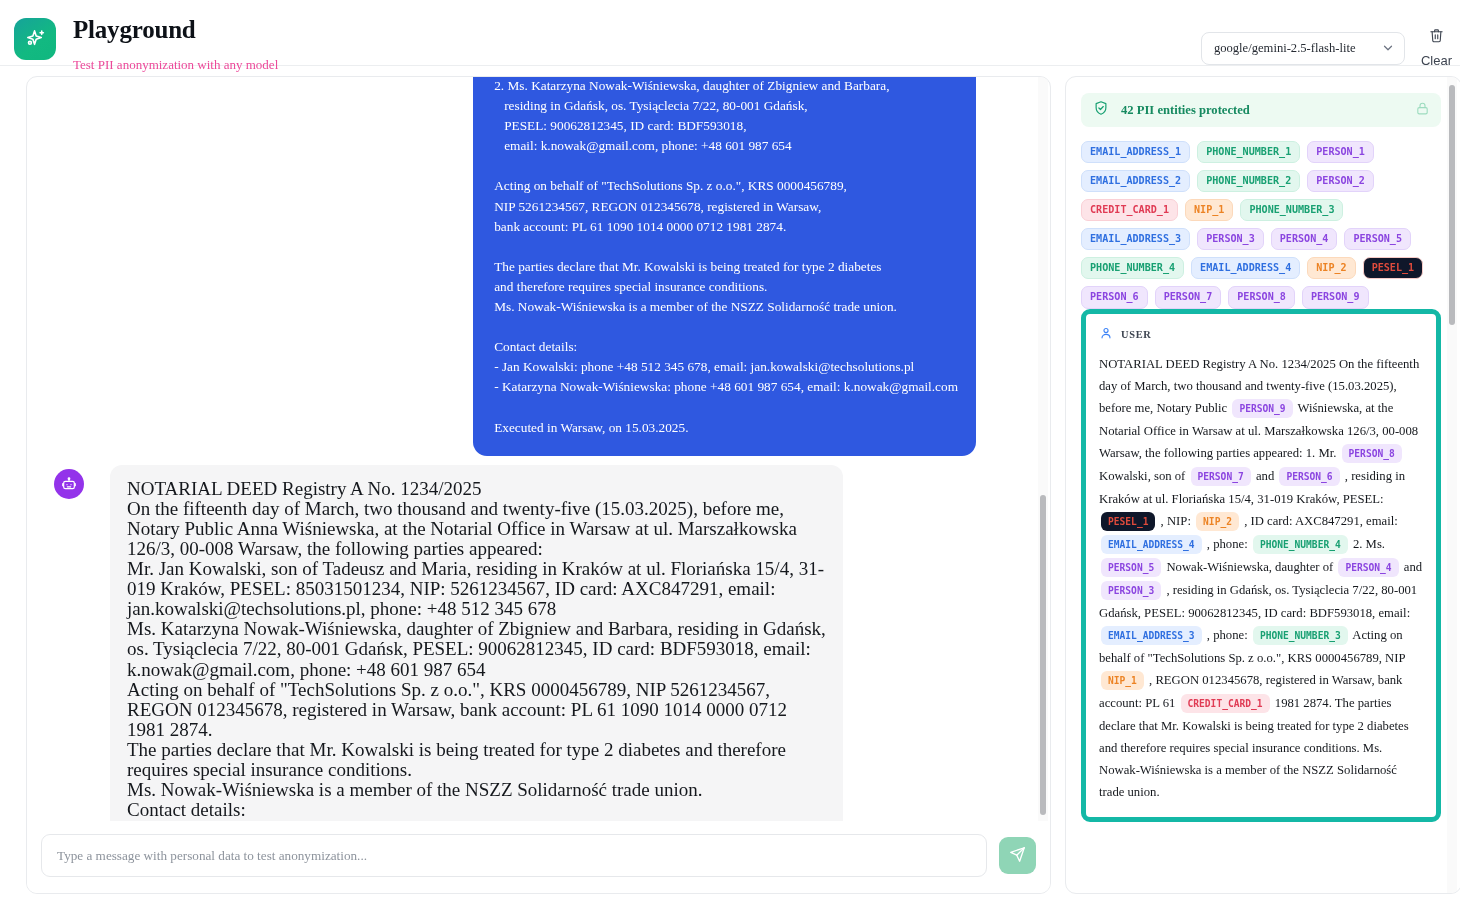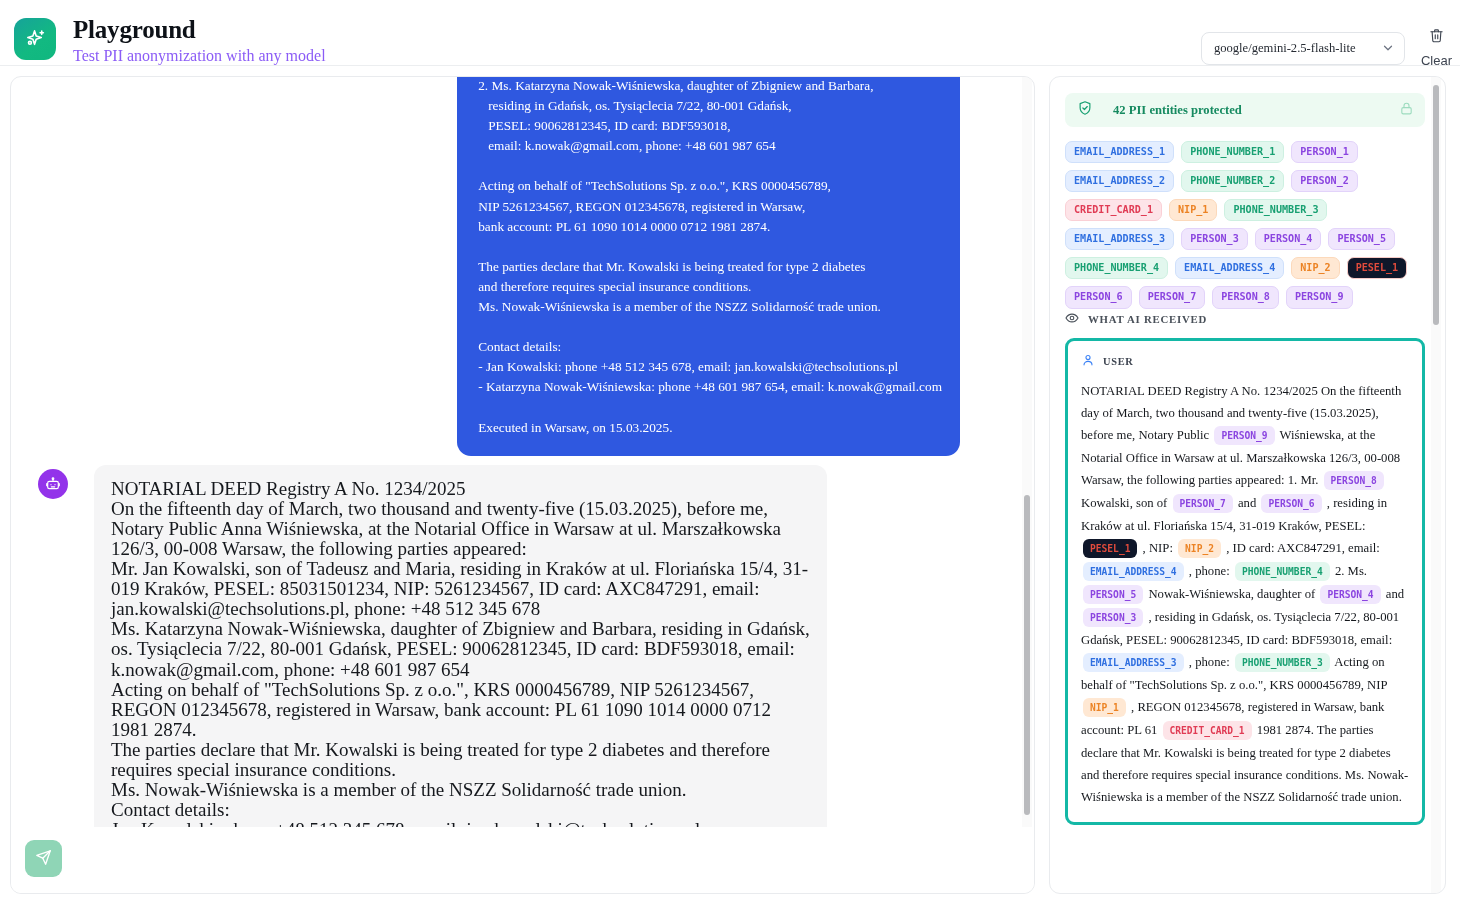--- a/index.html
+++ b/index.html
@@ -22,42 +22,42 @@
     width: 42px; height: 42px; border-radius: 12px; flex: 0 0 auto;
     background: linear-gradient(145deg, #16a39a 0%, #12b981 60%, #10b77f 100%);
     display: flex; align-items: center; justify-content: center;
     margin-top: 6px;
   }
   .title-wrap { margin-left: 17px; margin-top: 4px; }
   .app-title {
     font-size: 25px; font-weight: bold; color: #0d1117;
     letter-spacing: -0.2px; line-height: 1.12;
   }
-  .app-sub { font-size: 16px; color: #8b5cf6; margin-top: 3px; }
+  .app-sub { font-size: 13px; color: #ec4899; margin-top: 13px; }
 
   .header-right {
     position: absolute; right: 6px; top: 24px;
     display: flex; align-items: center; gap: 14px;
   }
   .model-select {
     width: 204px; height: 33px; border: 1px solid #e2e5e9; border-radius: 8px;
     background: #fff; display: flex; align-items: center;
     padding: 0 9px 0 12px; font-size: 12.6px; color: #262b33;
     justify-content: space-between;
   }
   .chev { color:#6b7280; display:flex; }
   .clear-btn {
     display: flex; align-items: center; gap: 7px;
     font-size: 13px; color: #3d4450; background: none; border: none;
     cursor: pointer; padding: 4px 2px; flex-direction: column;
   }
 
   
   .body-row {
-    display: flex; gap: 14px; padding: 10px 10px 0 10px;
+    display: flex; gap: 14px; padding: 10px 10px 0 26px;
     height: 839px;
   }
 
   
   .chat-card {
     flex: 0 0 1025px; height: 818px; background: #fff;
     border: 1px solid #e9ebee; border-radius: 11px;
     display: flex; flex-direction: column; overflow: hidden;
     position: relative;
   }
@@ -137,21 +137,21 @@
 
   .pii-scroll {
     flex: 1 1 auto; overflow: hidden; padding: 16px 20px 0 15px;
     position: relative;
   }
   .protected-bar {
     height: 34px; background: #edfaf2; border-radius: 8px;
     display: flex; align-items: center; padding: 0 11px 0 12px;
     justify-content: space-between; margin-bottom: 14px;
   }
-  .protected-left { display: flex; align-items: center; gap: 20px; }
+  .protected-left { display: flex; align-items: center; gap: 12px; }
   .protected-text { font-size: 12.6px; font-weight: bold; color: #168a60; }
 
   .tag-rows { display: flex; flex-wrap: wrap; gap: 7px 7px; }
   .tag {
     font-family: "DejaVu Sans Mono", monospace;
     font-size: 10.1px; font-weight: bold;
     padding: 5px 8px 5px 8px; border-radius: 7px;
     border: 1px solid transparent; white-space: nowrap; line-height: 1;
   }
   .t-email  { background:#e4eeff; border-color:#cfe0fb; color:#2f6fe0; }
@@ -160,21 +160,21 @@
   .t-credit { background:#fde4e8; border-color:#fad0d6; color:#e03b54; }
   .t-nip    { background:#ffe8d3; border-color:#fcd9bb; color:#ec8324; }
   .t-pesel  { background:#0f172a; border-color:#f7cbc7; color:#e04b3c; }
 
   .section-label {
     display: flex; align-items: center; gap: 9px;
     font-size: 10.8px; font-weight: bold; letter-spacing: 0.75px;
     color: #495059; margin-bottom: 11px; margin-top: 2px;
   }
   .received-card {
-    border: 3px solid #14b8a6; border-radius: 9px;
+    border: 5px solid #14b8a6; border-radius: 9px;
     padding: 12px 13px 14px 13px;
   }
   .received-role {
     display: flex; align-items: center; gap: 8px; margin-bottom: 9px;
   }
   .role-text {
     font-size: 10.4px; font-weight: bold; letter-spacing: 0.7px; color: #3d4450;
   }
   .received-body {
     font-size: 12.7px; line-height: 22px; color: #15181d;
@@ -283,20 +283,21 @@
 The parties declare that Mr. Kowalski is being treated for type 2 diabetes and therefore requires special insurance conditions.
 Ms. Nowak-Wiśniewska is a member of the NSZZ Solidarność trade union.
 Contact details:
 Jan Kowalski: phone +48 512 345 678, email: jan.kowalski@techsolutions.pl
 Katarzyna Nowak-Wiśniewska: phone +48 601 987 654, email: k.nowak@gmail.com
 Executed in Warsaw, on 15.03.2025.</div>
         </div>
       </div>
 
       <div class="composer">
+        <input class="composer-input" type="text" placeholder="Type a message with personal data to test anonymization..." style="">
         <button class="send-btn">
           <span>
             <svg width="17" height="17" viewBox="0 0 24 24" fill="none" stroke="#ffffff" stroke-width="1.9" stroke-linecap="round" stroke-linejoin="round">
               <path d="M21.5 2.5 L11 13"></path>
               <path d="M21.5 2.5 L15 21.5 L11 13 L2.5 9 Z"></path>
             </svg>
           </span>
         </button>
       </div>
     </div>
@@ -342,29 +343,20 @@
             <span class="tag t-phone">PHONE_NUMBER_4</span>
             <span class="tag t-email">EMAIL_ADDRESS_4</span>
             <span class="tag t-nip">NIP_2</span>
             <span class="tag t-pesel">PESEL_1</span>
             <span class="tag t-person">PERSON_6</span>
             <span class="tag t-person">PERSON_7</span>
             <span class="tag t-person">PERSON_8</span>
             <span class="tag t-person">PERSON_9</span>
           </div>
 
-        <div class="section-label">
-          <span>
-            <svg width="14" height="14" viewBox="0 0 24 24" fill="none" stroke="#495059" stroke-width="1.9" stroke-linecap="round" stroke-linejoin="round">
-              <path d="M1.7 12S5.4 5.3 12 5.3 22.3 12 22.3 12 18.6 18.7 12 18.7 1.7 12 1.7 12Z"></path>
-              <circle cx="12" cy="12" r="3.1"></circle>
-            </svg>
-          </span>
-          <span>WHAT AI RECEIVED</span>
-        </div>
 
         <div class="received-card">
           <div class="received-role">
             <span>
               <svg width="14" height="14" viewBox="0 0 24 24" fill="none" stroke="#3b82f6" stroke-width="1.9" stroke-linecap="round" stroke-linejoin="round">
                 <circle cx="12" cy="7.8" r="3.5"></circle>
                 <path d="M5.2 20.3c0-3.6 3-6 6.8-6s6.8 2.4 6.8 6"></path>
               </svg>
             </span>
             <span class="role-text">USER</span>

